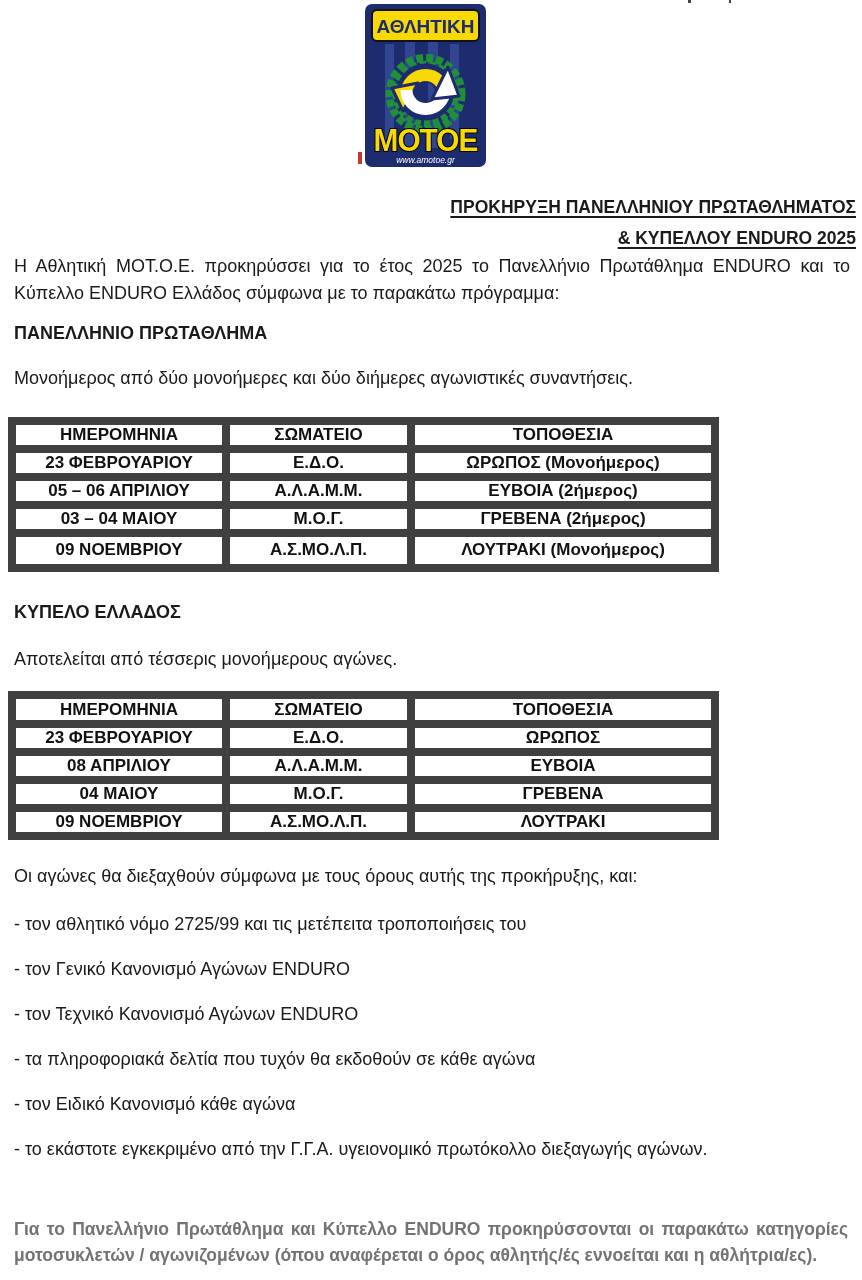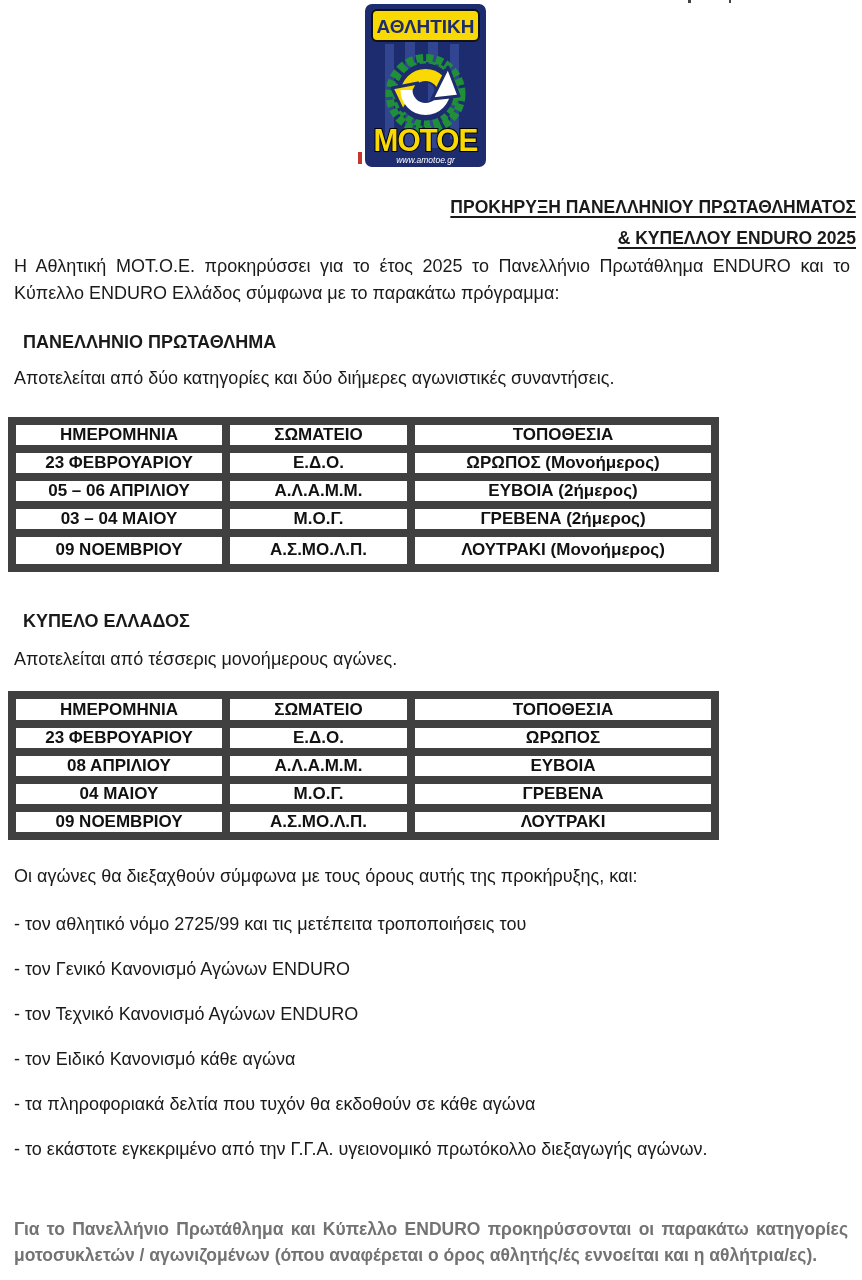--- a/index.html
+++ b/index.html
@@ -14,21 +14,21 @@
   .logo text { font-family:"Liberation Sans", sans-serif; }
   .red-frag { position:absolute; left:358px; top:152px; width:4px; height:12px; background:#c4372b; }
 
   .title-block { position:absolute; top:192px; left:6px; width:850px; text-align:center;
                  font-size:17.5px; font-weight:700; line-height:31px; }
   .title-line { text-decoration:underline; text-decoration-thickness:2px; text-underline-offset:3px;text-align:right; }
 
   p.body { position:absolute; left:14px; width:836px; margin:0; font-size:18px; line-height:27px; }
   .jus { text-align:justify; }
 
-  h2.sec { position:absolute; left:14px; margin:9px; font-size:18px; font-weight:700; }
+  h2.sec { position:absolute; left:14px; margin:0; font-size:18px; font-weight:700; }
 
   table.sched { position:absolute; left:8px; border-collapse:collapse; table-layout:fixed;
                 font-size:17px; font-weight:700; text-align:center; color:#111; }
   .sched th, .sched td { border:8px solid #404040; padding:0 4px; overflow:hidden; white-space:nowrap; }
   tr.thickb > th, tr.thickb > td { border-bottom-width:4px; }
   tr.valign-top > td { vertical-align:top; padding-top:3px; }
 
   .terms { position:absolute; left:14px; top:866px; width:836px; }
   .terms p { margin:0 0 25px 0; font-size:18px; line-height:20px; }
   .terms p.lead { margin-bottom:28px; }
@@ -74,21 +74,21 @@
   <div class="red-frag"></div>
 
   <div class="title-block">
     <div class="title-line">ΠΡΟΚΗΡΥΞΗ ΠΑΝΕΛΛΗΝΙΟΥ ΠΡΩΤΑΘΛΗΜΑΤΟΣ</div>
     <div class="title-line">&amp; ΚΥΠΕΛΛΟΥ ENDURO 2025</div>
   </div>
 
   <p class="body jus" style="top:253px;">Η Αθλητική ΜΟΤ.Ο.Ε. προκηρύσσει για το έτος 2025 το Πανελλήνιο Πρωτάθλημα ENDURO και το Κύπελλο ENDURO Ελλάδος σύμφωνα με το παρακάτω πρόγραμμα:</p>
 
   <h2 class="sec" style="top:323px;">ΠΑΝΕΛΛΗΝΙΟ ΠΡΩΤΑΘΛΗΜΑ</h2>
-  <p class="body" style="top:365px;">Αποτελείται από δύο κατηγορίες και δύο διήμερες αγωνιστικές συναντήσεις.</p>
+  <p class="body" style="top:365px;">Μονοήμερος από δύο μονοήμερες και δύο διήμερες αγωνιστικές συναντήσεις.</p>
 
   <table class="sched" style="top:417px;">
     <colgroup>
         <col style="width:214px;">
         <col style="width:185px;">
         <col style="width:304px;">
       </colgroup>
     <thead>
       <tr style="height:27px;">
         <th>ΗΜΕΡΟΜΗΝΙΑ</th>
@@ -158,20 +158,20 @@
         <td>ΛΟΥΤΡΑΚΙ</td>
       </tr>
     </tbody>
   </table>
 
   <div class="terms">
     <p class="lead">Οι αγώνες θα διεξαχθούν σύμφωνα με τους όρους αυτής της προκήρυξης, και:</p>
     <p>- τον αθλητικό νόμο 2725/99 και τις μετέπειτα τροποποιήσεις του</p>
     <p>- τον Γενικό Κανονισμό Αγώνων ENDURO</p>
     <p>- τον Τεχνικό Κανονισμό Αγώνων ENDURO</p>
+    <p>- τα πληροφοριακά δελτία που τυχόν θα εκδοθούν σε κάθε αγώνα</p>
     <p>- τον Ειδικό Κανονισμό κάθε αγώνα</p>
-    <p>- τα πληροφοριακά δελτία που τυχόν θα εκδοθούν σε κάθε αγώνα</p>
     <p>- το εκάστοτε εγκεκριμένο από την Γ.Γ.Α. υγειονομικό πρωτόκολλο διεξαγωγής αγώνων.</p>
   </div>
 
   <p class="closing">Για το Πανελλήνιο Πρωτάθλημα και Κύπελλο ENDURO προκηρύσσονται οι παρακάτω κατηγορίες μοτοσυκλετών / αγωνιζομένων (όπου αναφέρεται ο όρος αθλητής/ές εννοείται και η αθλήτρια/ες).</p>
 
 </div>
 
 </body></html>

